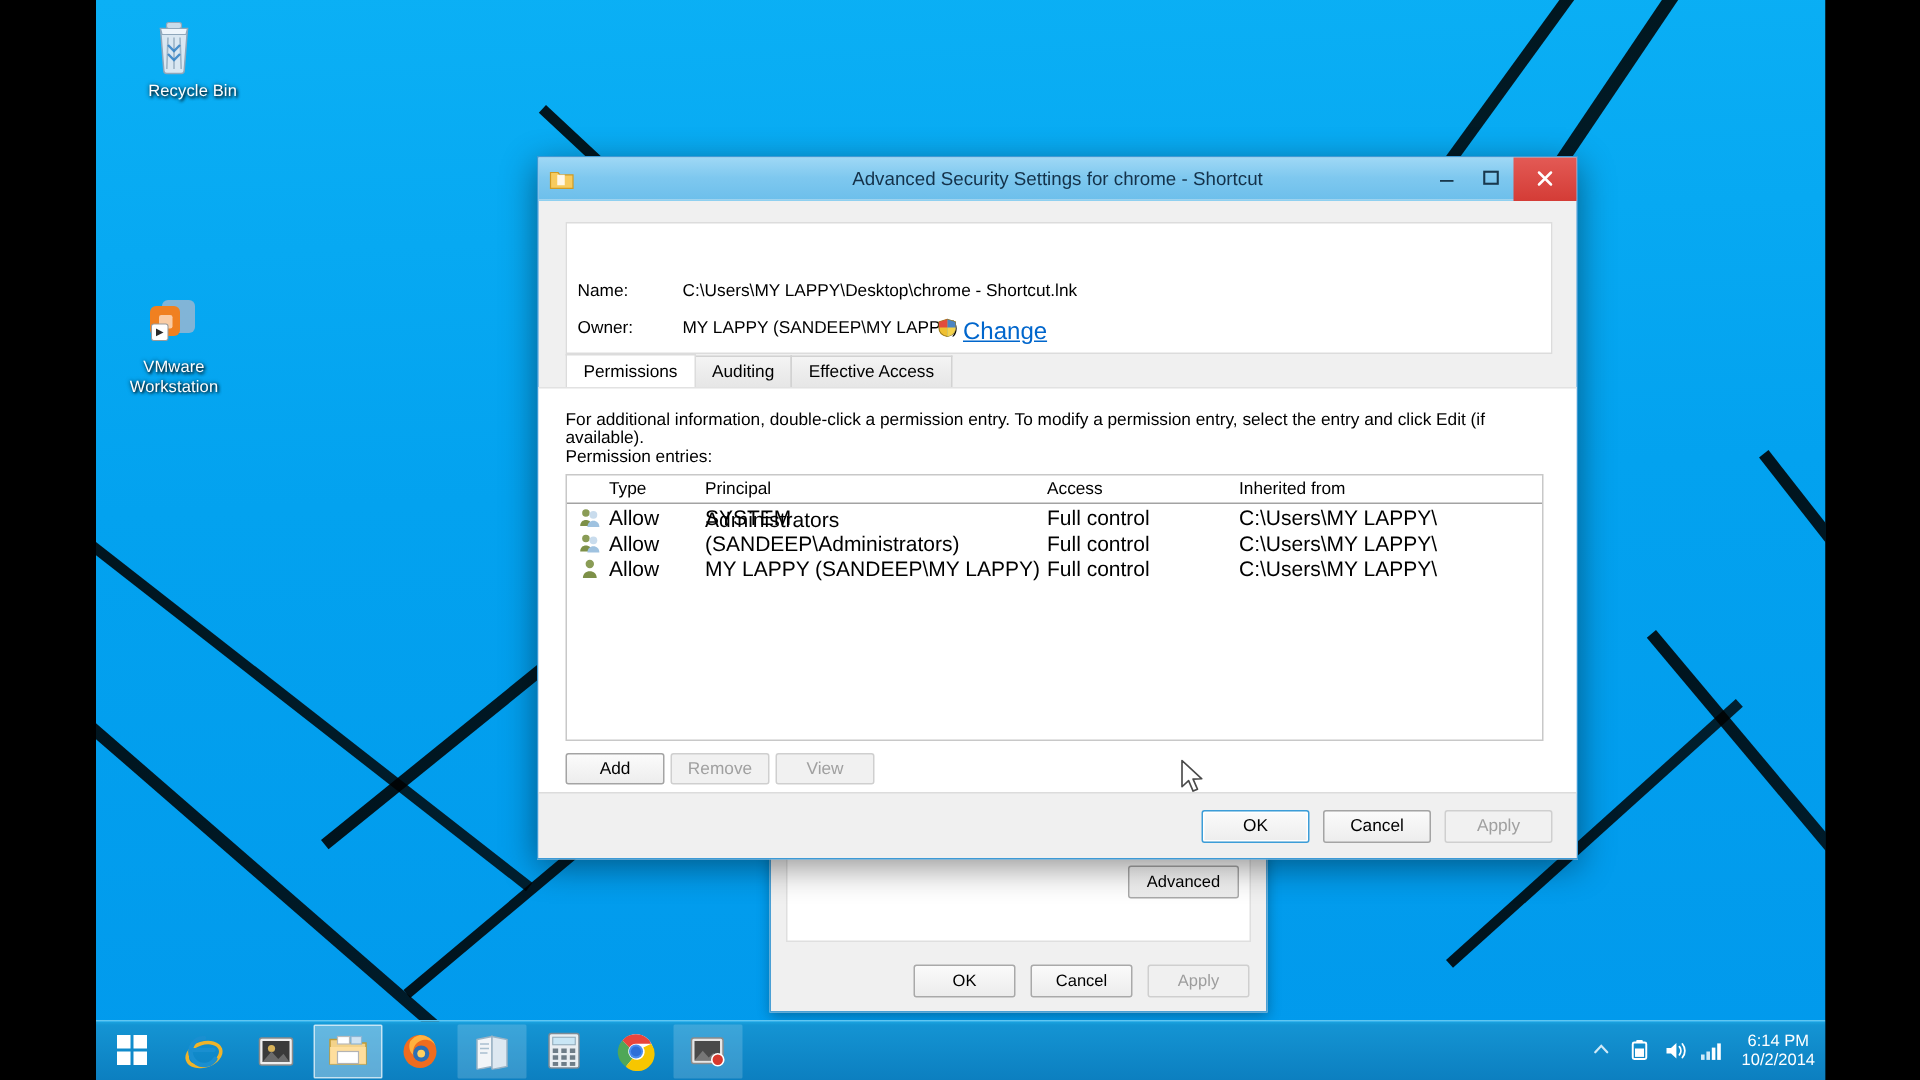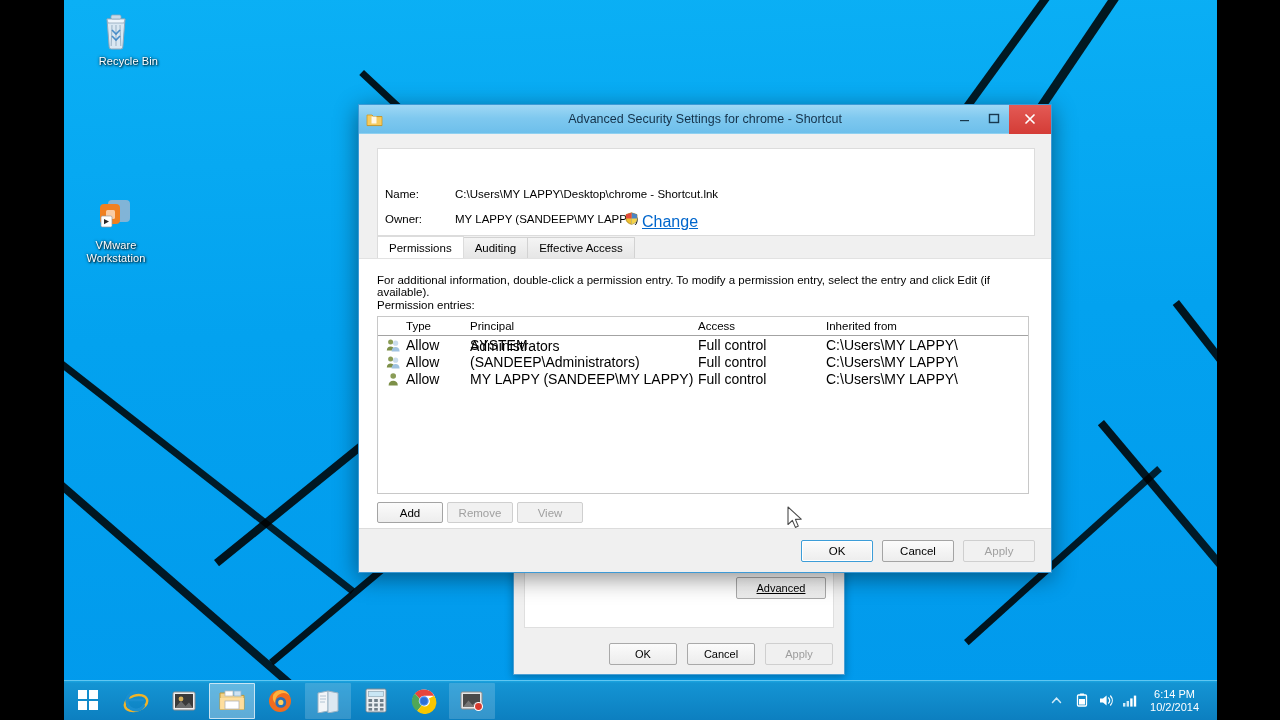--- a/index.html
+++ b/index.html
@@ -117,21 +117,21 @@
     cursor: pointer; position: relative; border-radius: 1px;
   }
   .tb-item.pinned { background: rgba(255,255,255,.17); }
   .tb-item.active {
     background: rgba(255,255,255,.34);
     border: 1px solid rgba(255,255,255,.65);
   }
 
   #tray {
     margin-left: auto; display: flex; align-items: center;
-    height: 28px; padding-right: 18px; gap: 8px;
+    height: 28px; padding-right: 7px; gap: 8px;
   }
   #tray .ic { width: 16px; height: 16px; position: relative; cursor: pointer; }
   #clock {
     color: #fff; font-size: 11px; line-height: 13px;
     text-align: center; cursor: pointer; padding-left: 4px;
   }
 
   
   #bg-dialog {
     position: absolute;
@@ -146,27 +146,26 @@
   #bg-dialog .inner-panel {
     position: absolute; left: 10px; top: -6px; right: 10px; height: 66px;
     background: #fff; border: 1px solid #dfdfdf;
   }
   #bg-dialog .hint {
     position: absolute; left: 22px; top: 10px; width: 210px;
     font-size: 11px; line-height: 13.5px; color: #111;
   }
   #bg-dialog .advanced-btn {
     position: absolute; right: 18px; top: 9px;
-    width: 90px; height: 22px;
+    width: 74px; height: 22px;
     background: linear-gradient(180deg,#fbfbfb,#ececec);
     border: 1px solid #a9a9a9; border-radius: 2px;
     font-size: 11px; color: #000;
     display: flex; align-items: center; justify-content: center;
     cursor: pointer;
-    text-decoration: underline;
   }
   #bg-dialog .btnrow {
     position: absolute; right: 11px; bottom: 9px;
     display: flex; gap: 10px;
   }
   #bg-dialog .btnrow .btn {
     width: 68px; height: 22px;
     background: linear-gradient(180deg,#fbfbfb,#ececec);
     border: 1px solid #a9a9a9; border-radius: 2px;
     font-size: 11px;

